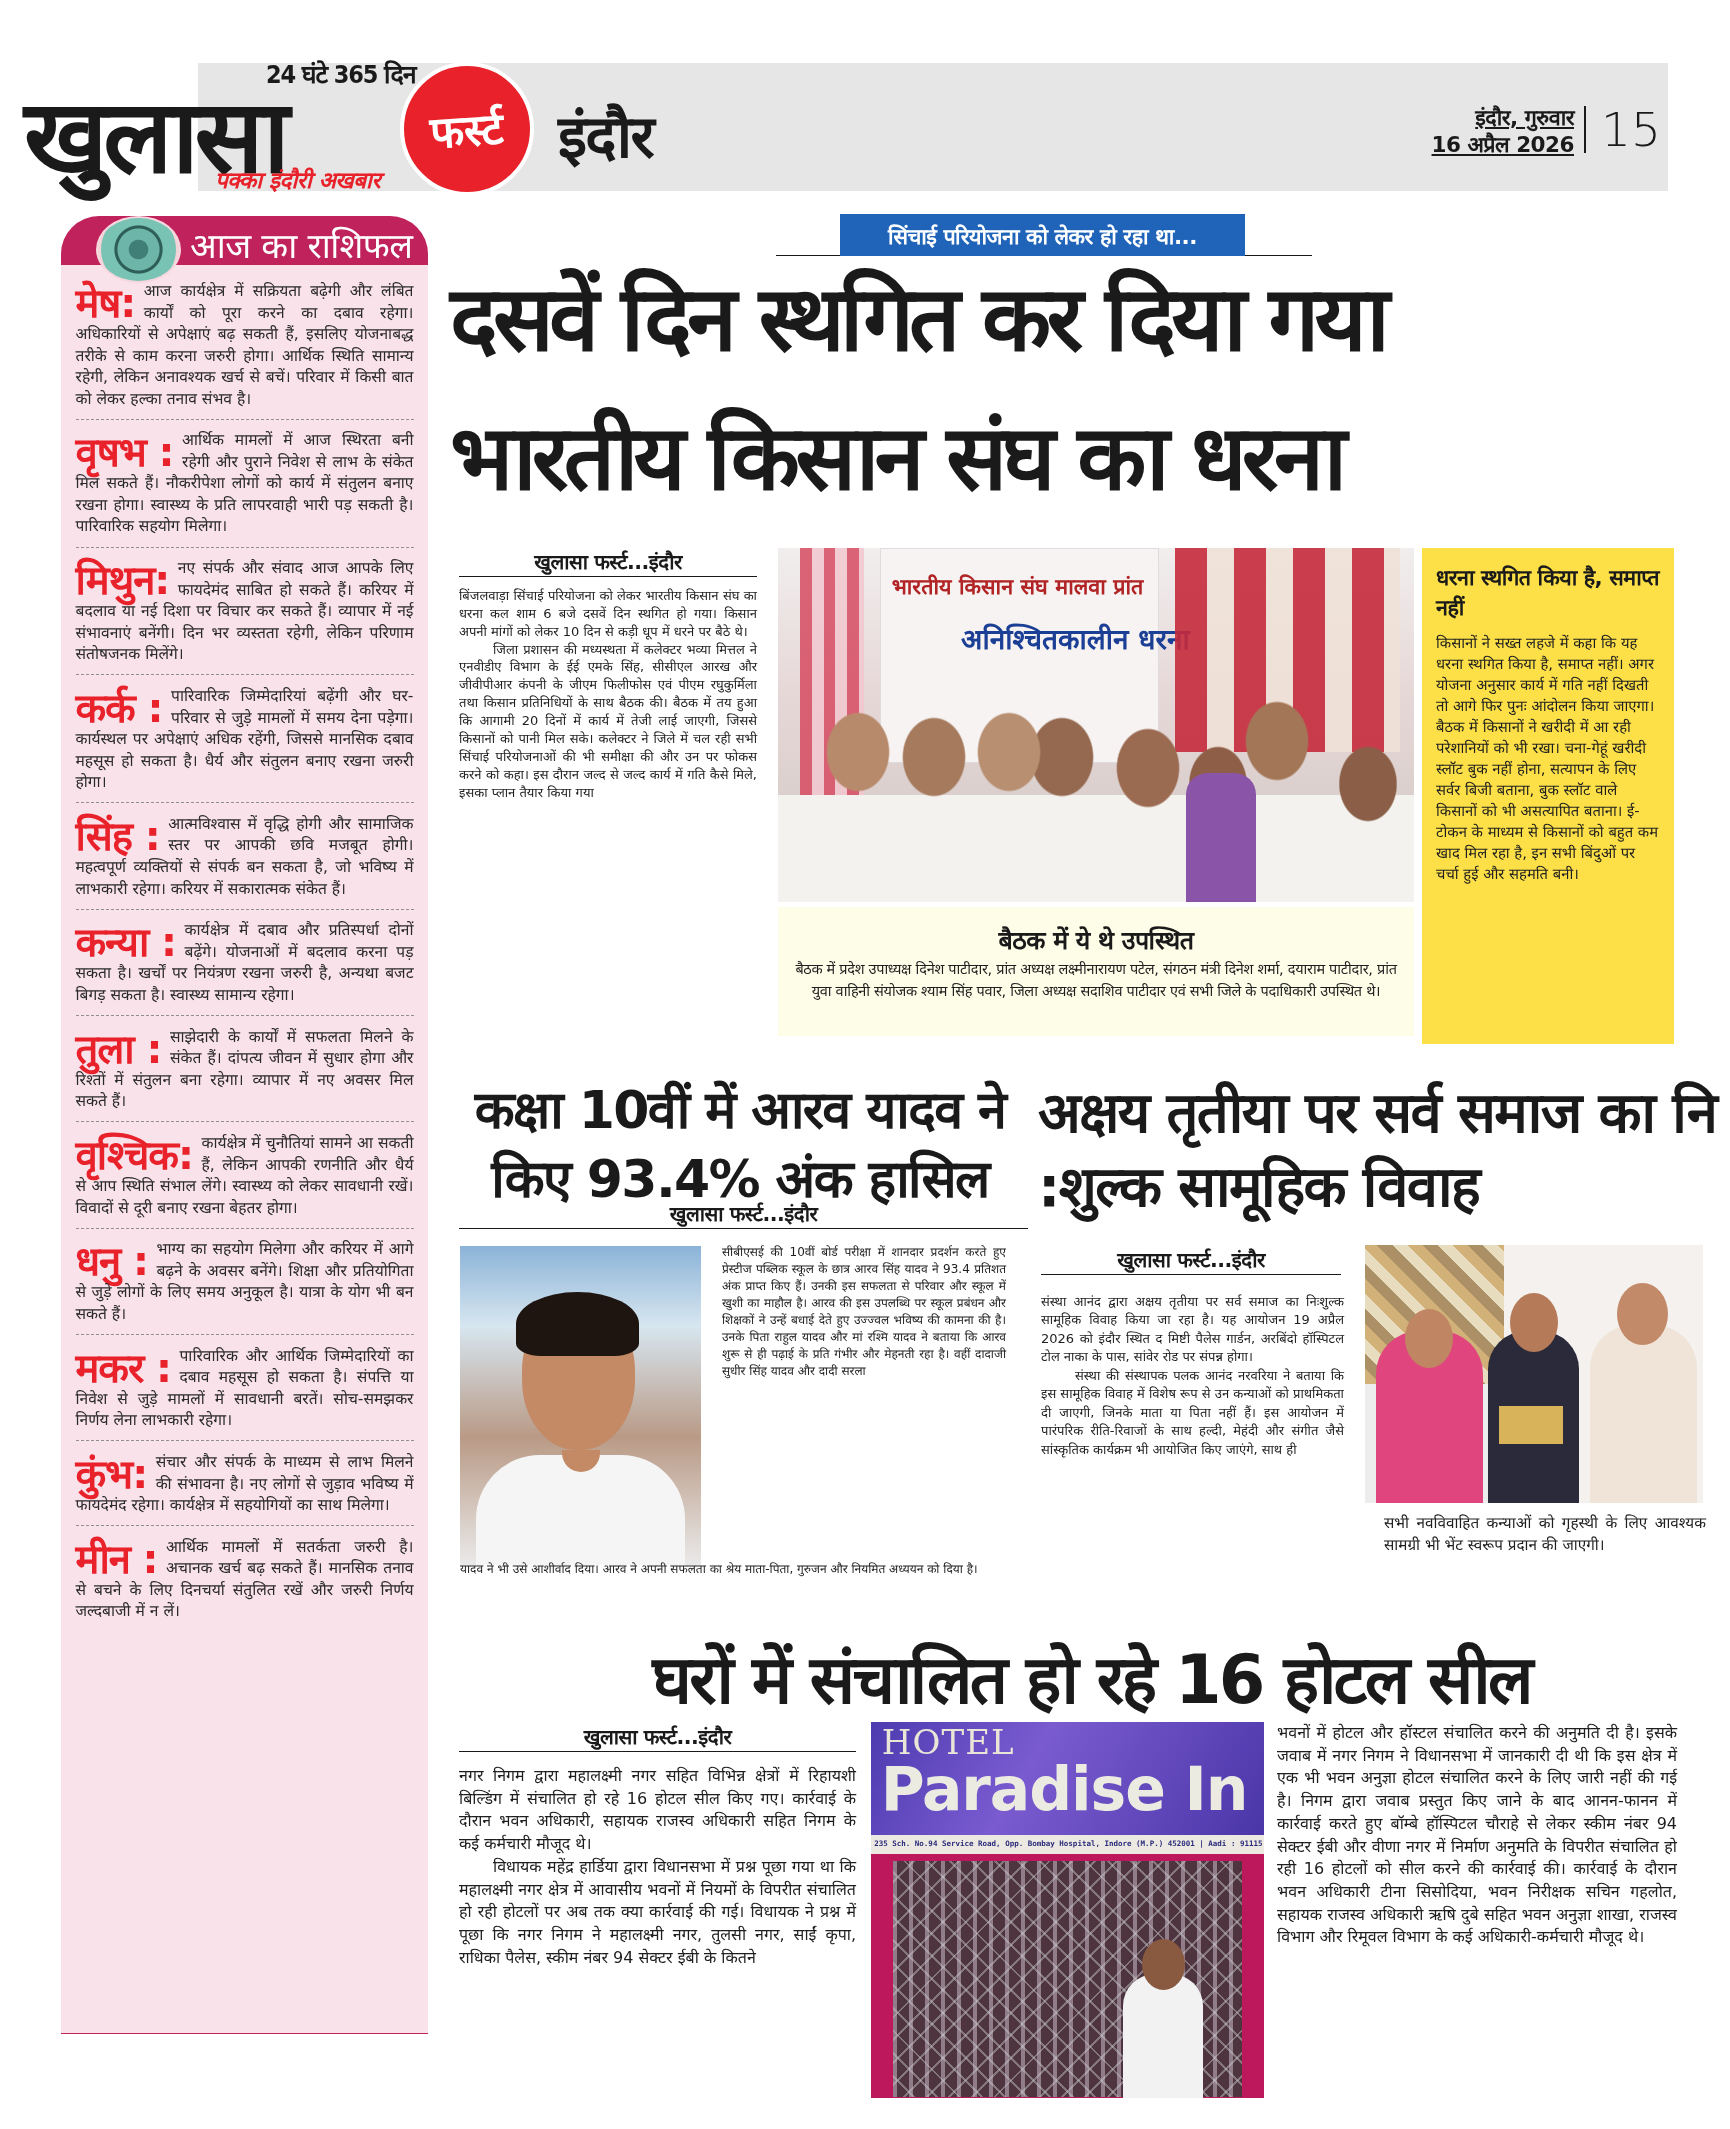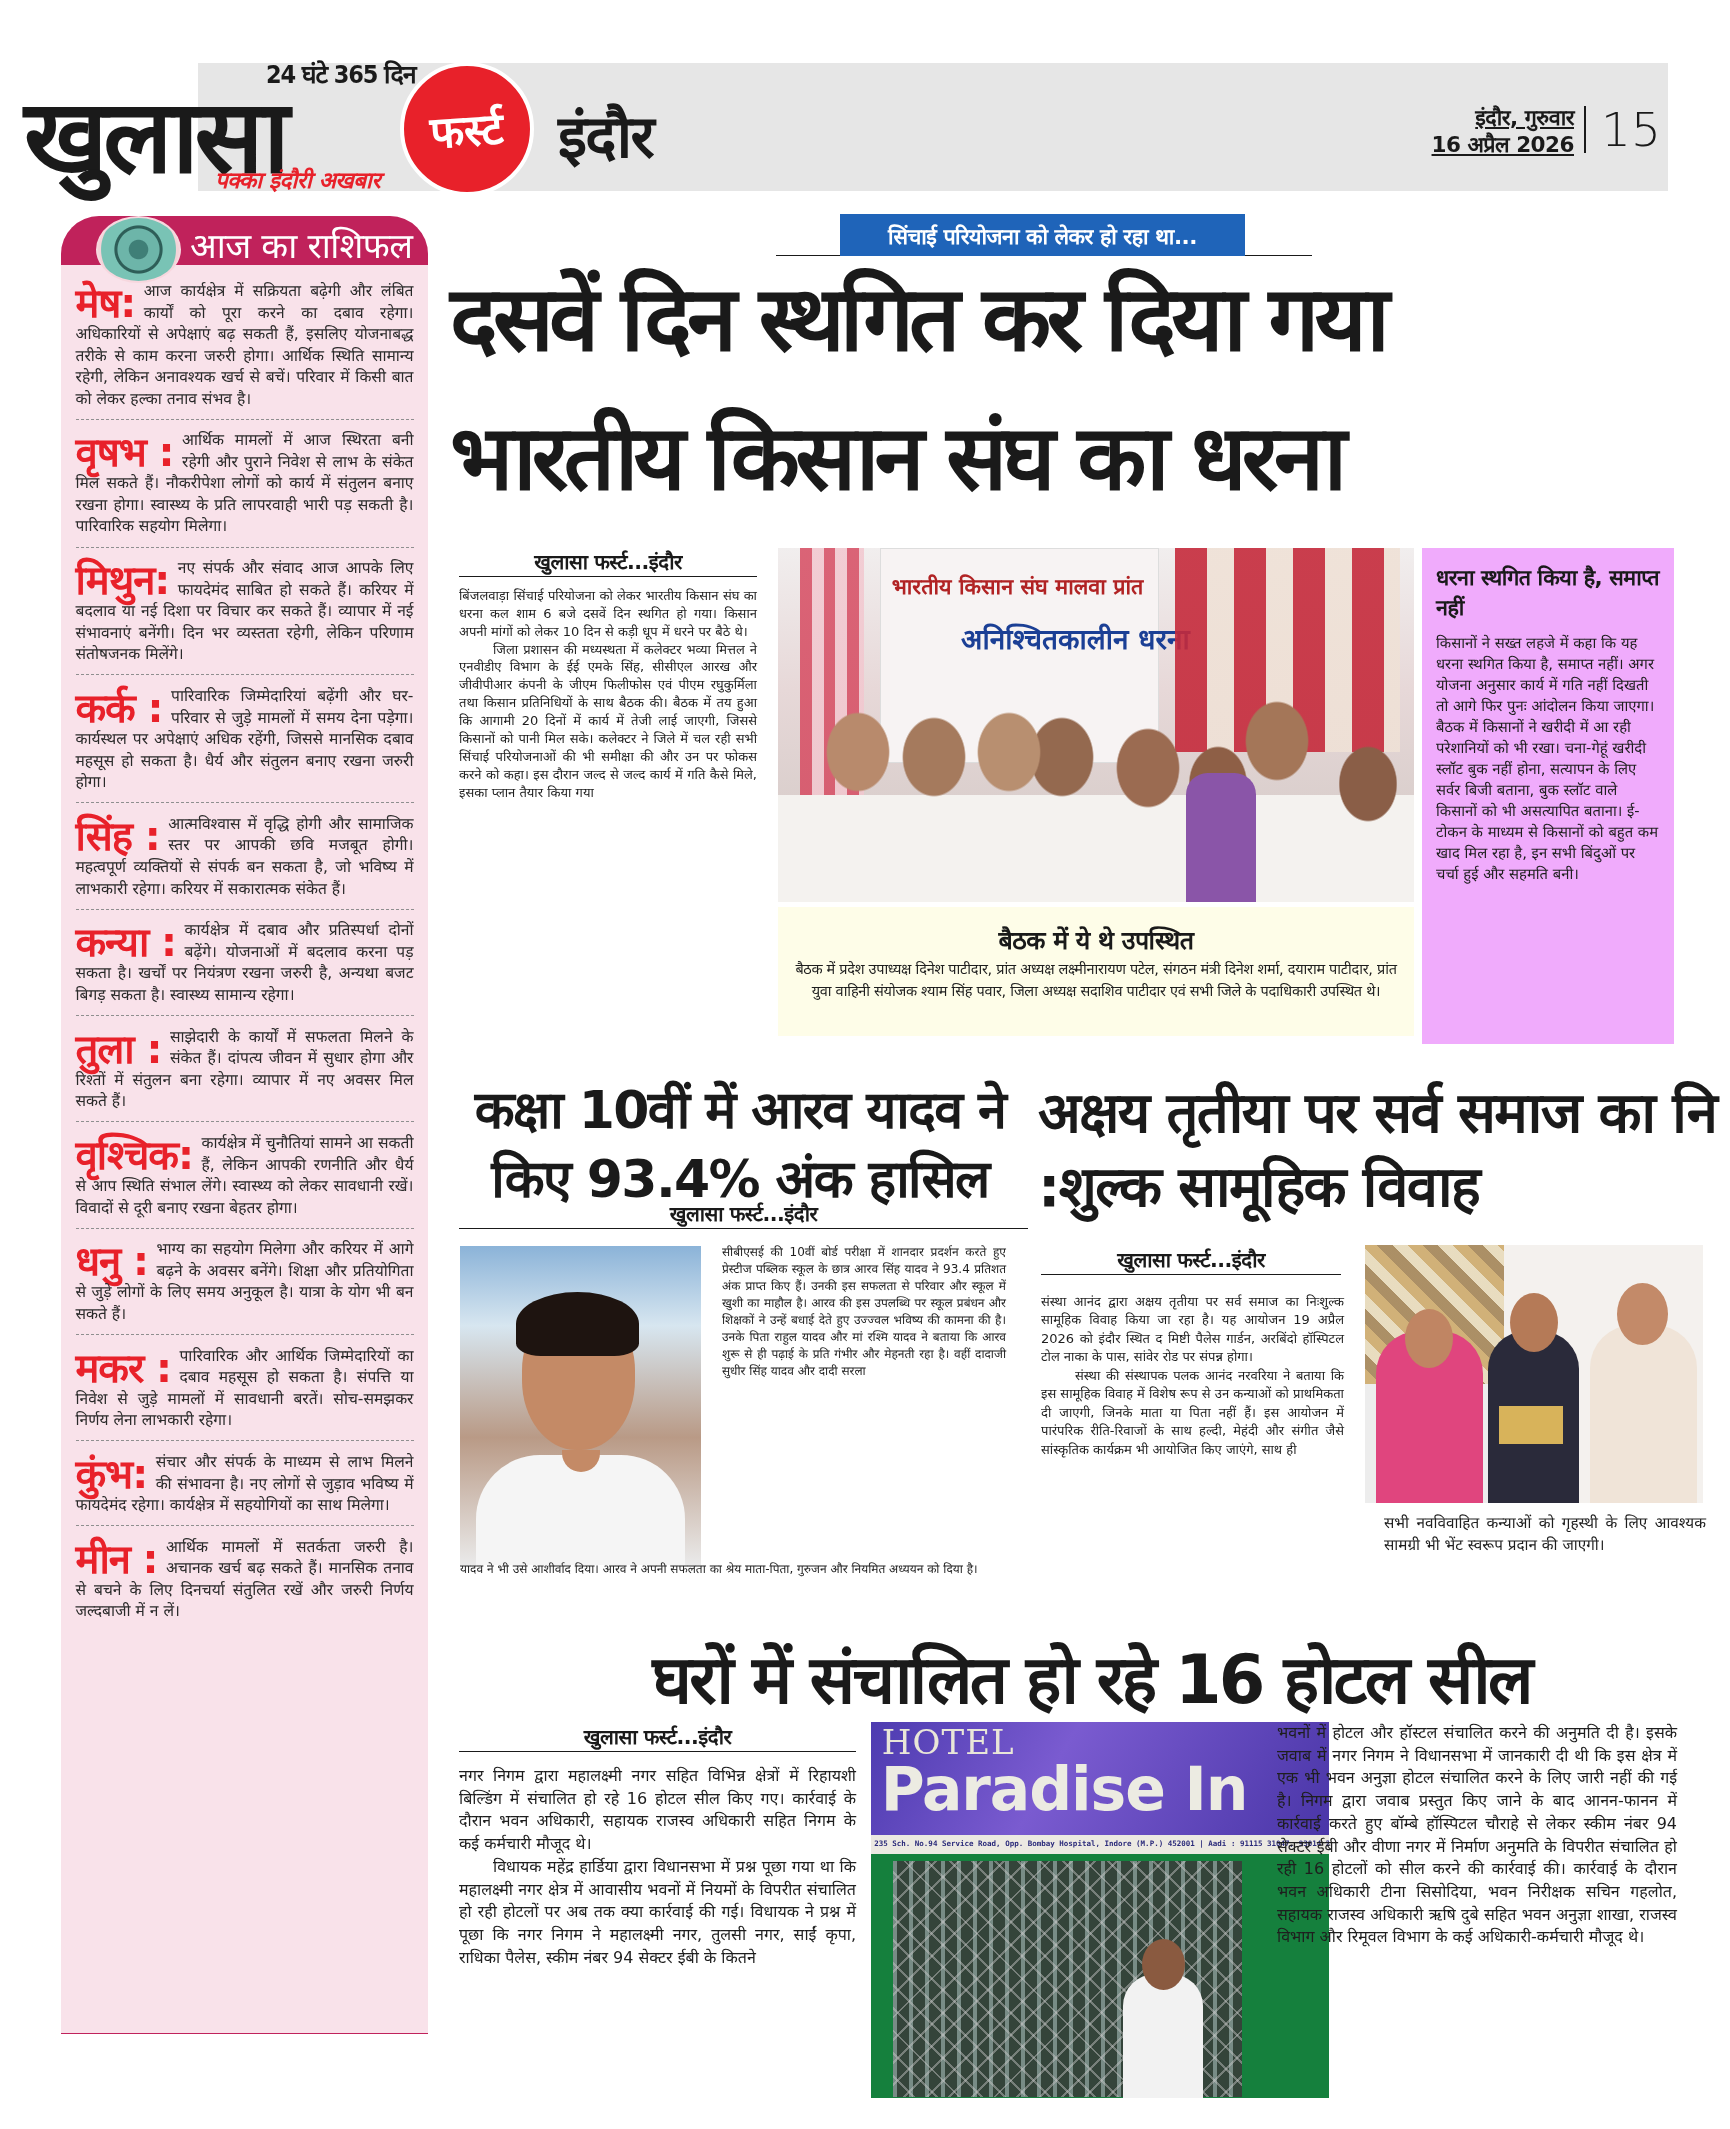--- a/index.html
+++ b/index.html
@@ -59,21 +59,21 @@
       radial-gradient(ellipse 29.5px 38px at 440px 107px, #8e5f46 95%, transparent 100%),
       radial-gradient(ellipse 32px 40px at 499px 64px, #a47658 95%, transparent 100%),
       radial-gradient(ellipse 29.5px 38px at 590px 107px, #8a5e47 95%, transparent 100%),
       linear-gradient(180deg, transparent 0 118px, #f4f2ef 118px); }
   .photo1 .woman { position: absolute; left: 408px; top: 225px; width: 70px; height: 129px; background: #8a55a8; border-radius: 21.5px 21.5px 0 0; }
 
   .present-box { position: absolute; left: 778px; top: 907px; width: 636px; height: 129px; background: #fefde8; text-align: center; padding-top: 15px; }
   .present-title { font: bold 25px "DejaVu Sans", sans-serif; color: #1a1a1a; letter-spacing: -0.5px; }
   .present-text { font: 14.5px/1.5 "DejaVu Sans", sans-serif; color: #1e1e1e; padding: 3.2px 16px 0 16px; letter-spacing: -0.3px; }
 
-  .side-box { position: absolute; left: 1422px; top: 548px; width: 252px; height: 496px; background: #f0abfc; padding: 15px 14px 0 14px; }
+  .side-box { position: absolute; left: 1422px; top: 548px; width: 252px; height: 496px; background: #fde047; padding: 15px 14px 0 14px; }
   .side-title { font: bold 21.5px/1.4 "DejaVu Sans", sans-serif; color: #1a1a1a; margin-bottom: 8.6px; letter-spacing: -0.5px; }
   .side-text { font: 14.8px/1.42 "DejaVu Sans", sans-serif; color: #1e1e1e; }
 
   
   .hl-aarav { position: absolute; left: 453px; top: 1076px; width: 574px; font: bold 52px/1.32 "DejaVu Sans", sans-serif; color: #1a1a1a; letter-spacing: -1.6px; text-align: center; }
   .aarav-byline { position: absolute; left: 459px; top: 1199px; width: 569px; }
   .aarav-photo { position: absolute; left: 460px; top: 1246px; width: 241px; height: 319px; overflow: hidden; background: linear-gradient(180deg, #8bb3d8 0%, #d7e6f0 25%, #b99a86 60%, #eaeaea 100%); }
   .aarav-photo .head { position: absolute; left: 62px; top: 59px; width: 113px; height: 145px; border-radius: 45% 45% 48% 48%; background: #c48a66; }
   .aarav-photo .hair { position: absolute; left: 56px; top: 46px; width: 123px; height: 64px; border-radius: 50% 50% 20% 20%; background: #1e1410; }
   .aarav-photo .shirt { position: absolute; left: 16px; top: 209px; width: 209px; height: 139px; border-radius: 64px 64px 0 0; background: #f5f5f5; }
@@ -97,21 +97,21 @@
   .vivah-photo .p3h { position: absolute; left: 252px; top: 38px; width: 51px; height: 62px; border-radius: 50%; background: #c38a69; }
   .vivah-photo .book { position: absolute; left: 134px; top: 161px; width: 64px; height: 38px; background: #d8b35a; }
   .vivah-caption { position: absolute; left: 1384px; top: 1513px; width: 322px; }
   .vivah-caption .body-text { font-size: 15.3px; line-height: 1.42; }
 
   
   .hl-hotel { position: absolute; left: 453px; top: 1647px; width: 1277px; font: 67px/1 "DejaVu Sans", sans-serif; font-weight: 600; color: #1a1a1a; letter-spacing: -2.7px; text-align: center; }
   .hotel-byline { position: absolute; left: 459px; top: 1722px; width: 397px; }
   .hotel-text { position: absolute; left: 459px; top: 1765px; width: 397px; }
   .hotel-text .body-text { font-size: 16px; line-height: 1.42; }
-  .hotel-photo { position: absolute; left: 871px; top: 1722px; width: 458px; height: 376px; overflow: hidden; background: #15803d; }
+  .hotel-photo { position: absolute; left: 871px; top: 1722px; width: 393px; height: 376px; overflow: hidden; background: #be185d; }
   .hotel-photo .sign { position: absolute; left: 0; top: 0; width: 100%; height: 113px; background: linear-gradient(120deg, #4d3bb0 0%, #7a5bd0 40%, #4a36a8 100%); }
   .hotel-photo .sign .h1 { position: absolute; left: 10.7px; top: 0; font: 34px "DejaVu Serif", serif; color: #e9e6d8; letter-spacing: 1.1px; }
   .hotel-photo .sign .h2 { position: absolute; left: 9.7px; top: 32px; font: bold 60px "DejaVu Sans", sans-serif; color: #ecebe2; letter-spacing: -1.1px; white-space: nowrap; }
   .hotel-photo .strip { position: absolute; left: 0; top: 113px; width: 100%; height: 19.3px; background: #ece9e2; font: bold 7.5px "DejaVu Sans Mono", monospace; color: #2a2a7a; white-space: nowrap; overflow: hidden; padding: 4.3px 3.2px; }
   .hotel-photo .gate { position: absolute; left: 21.5px; top: 139px; width: 349px; height: 236px; background:
       repeating-linear-gradient(90deg, #8a8f93 0 4.3px, #3a3a3a 4.3px 16px),
       #3a3a3a; opacity: .85; }
   .hotel-photo .gate2 { position: absolute; left: 21.5px; top: 139px; width: 349px; height: 236px; background: repeating-linear-gradient(45deg, transparent 0 14px, rgba(200,200,200,.45) 14px 16px), repeating-linear-gradient(-45deg, transparent 0 14px, rgba(200,200,200,.45) 14px 16px); }
   .hotel-photo .person { position: absolute; left: 252px; top: 252px; width: 80px; height: 129px; border-radius: 32px 32px 0 0; background: #f2f2f2; }
   .hotel-photo .person-h { position: absolute; left: 271px; top: 217px; width: 43px; height: 51px; border-radius: 50%; background: #8a5a40; }

